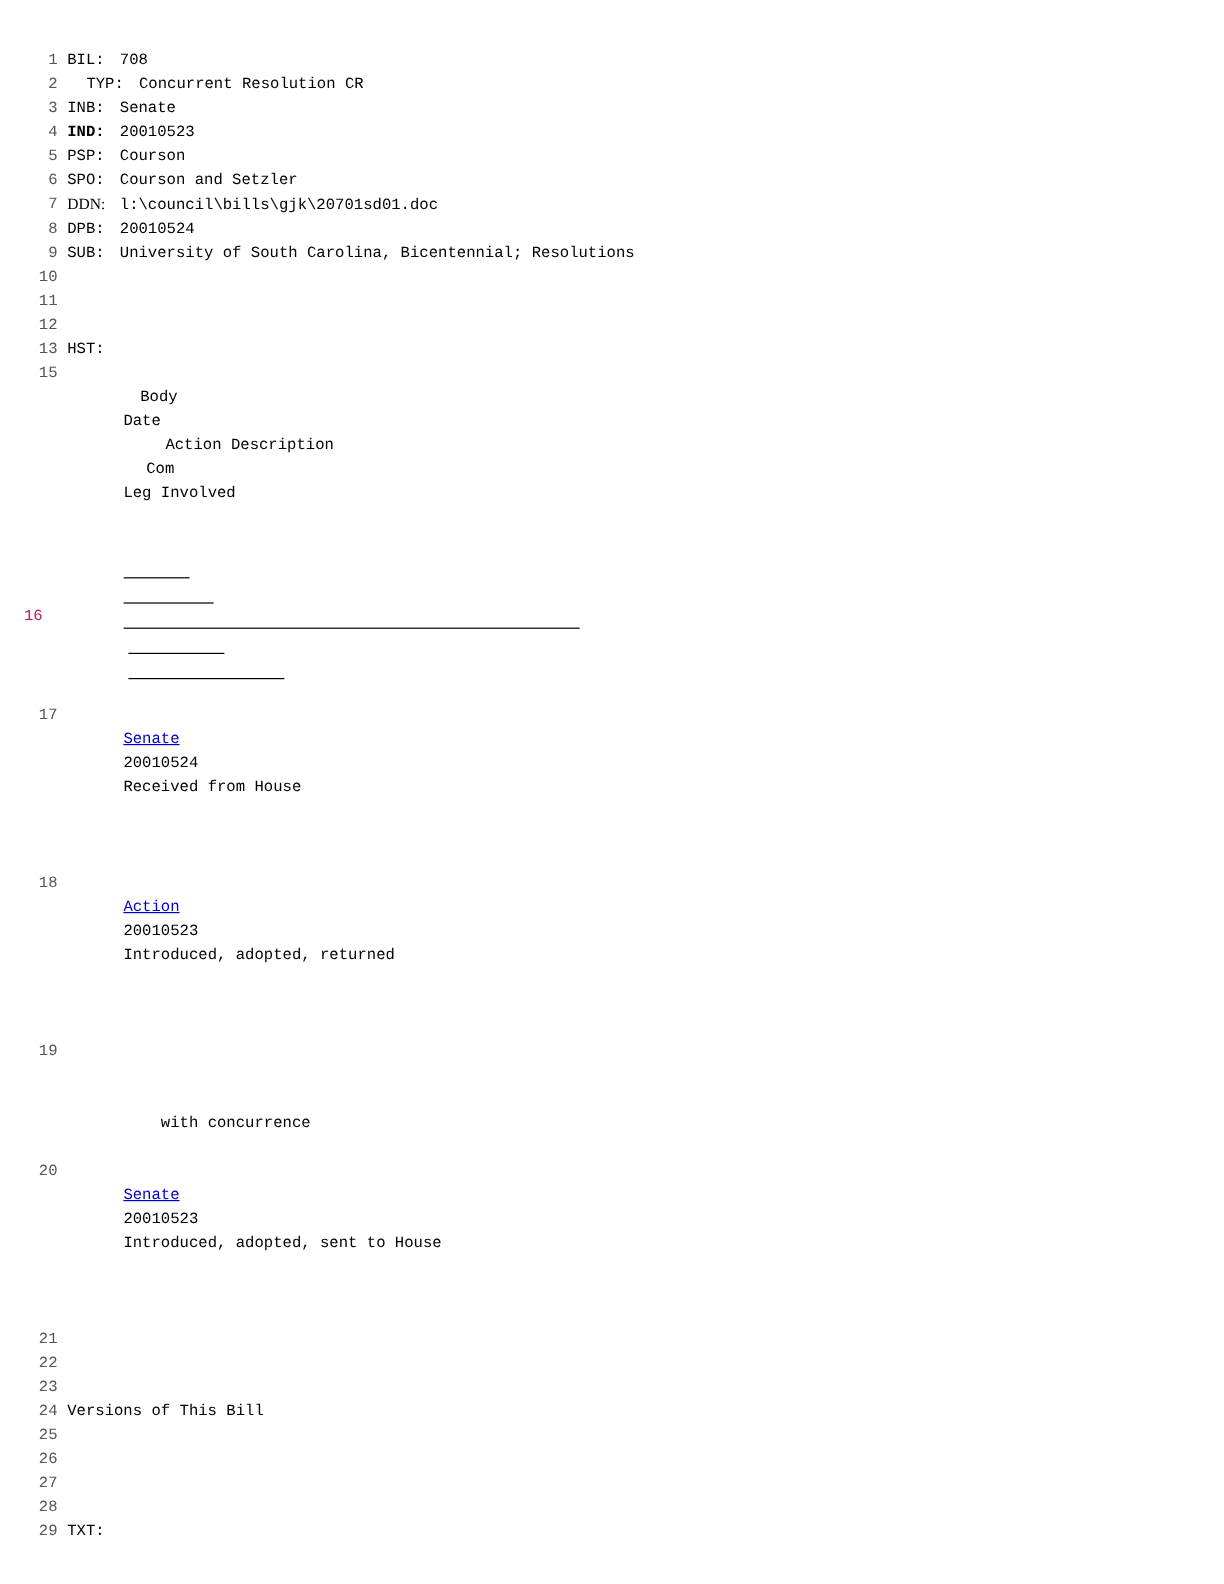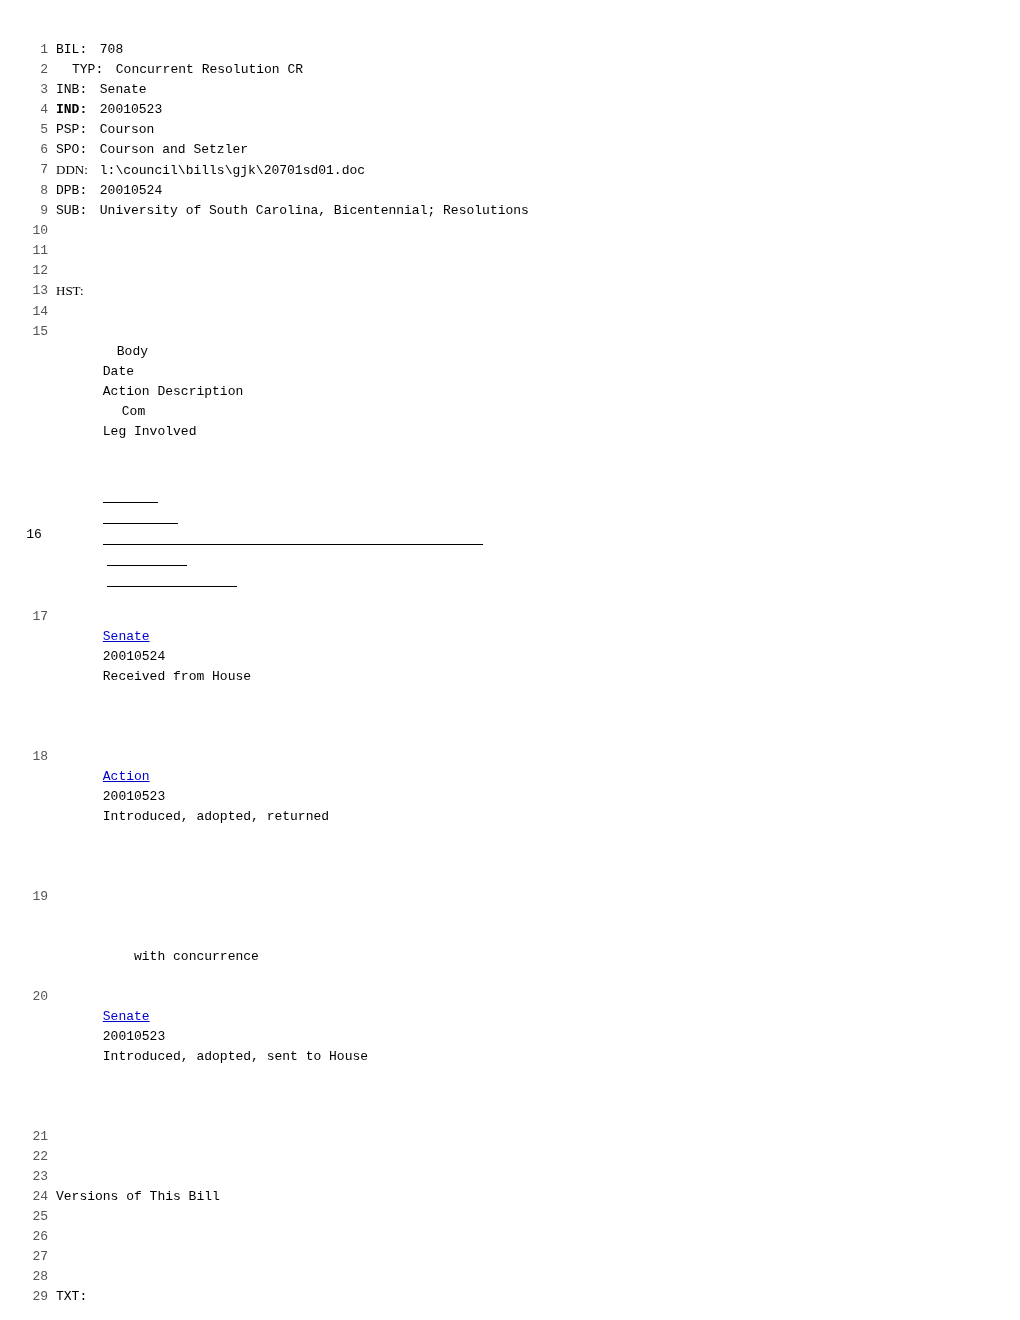--- a/index.html
+++ b/index.html
@@ -43,23 +43,23 @@
       text-decoration: underline;
     }
     .divider-line {
       display: flex;
       align-items: center;
       min-height: 20px;
       line-height: 20px;
     }
     .divider-line .line-num {
       width: 28px;
-      text-align: center;
+      text-align: left;
       margin-right: 8px;
-      color: #000000;
+      color: #be185d;
       flex-shrink: 0;
     }
     .div-body { display: inline-block; width: 55px; border-bottom: 1px solid #000; }
     .div-date { display: inline-block; width: 75px; border-bottom: 1px solid #000; }
     .div-action { display: inline-block; width: 380px; border-bottom: 1px solid #000; }
     .div-com { display: inline-block; width: 80px; border-bottom: 1px solid #000; margin-left: 4px; }
     .div-leg { display: inline-block; width: 130px; border-bottom: 1px solid #000; margin-left: 4px; }
   </style>
 </head>
 <body>
@@ -109,34 +109,30 @@
   <div class="line">
     <span class="line-num">11</span>
     <span class="line-content"></span>
   </div>
   <div class="line">
     <span class="line-num">12</span>
     <span class="line-content"></span>
   </div>
   <div class="line">
     <span class="line-num">13</span>
-    <span class="line-content"><span style="display:inline-block;width:36px;font-family:Liberation Serif, serif;">HST:</span></span>
-  </div>
-
-  <div class="line">
-    <span class="line-num">14</span>
-    <span class="line-content"></span>
-  </div>
+    <span class="line-content"><span style="display:inline-block;width:36px;">HST:</span></span>
+  </div>
+
 
   <div class="line">
     <span class="line-num">15</span>
     <span class="line-content">
       <span style="display:inline-block;width:55px;padding-left:14px;">Body</span>
       <span style="display:inline-block;width:75px;">Date</span>
-      <span style="display:inline-block;width:380px;">Action Description</span>
+      <span style="display:inline-block;width:380px;margin-left:35px;">Action Description</span>
       <span style="display:inline-block;width:80px;margin-left:19px;">Com</span>
       <span style="display:inline-block;width:130px;">Leg Involved</span>
     </span>
   </div>
 
   <div class="divider-line">
     <span class="line-num">16</span>
     <span class="line-content">
       <span class="div-body">&nbsp;</span>
       <span class="div-date">&nbsp;</span>

